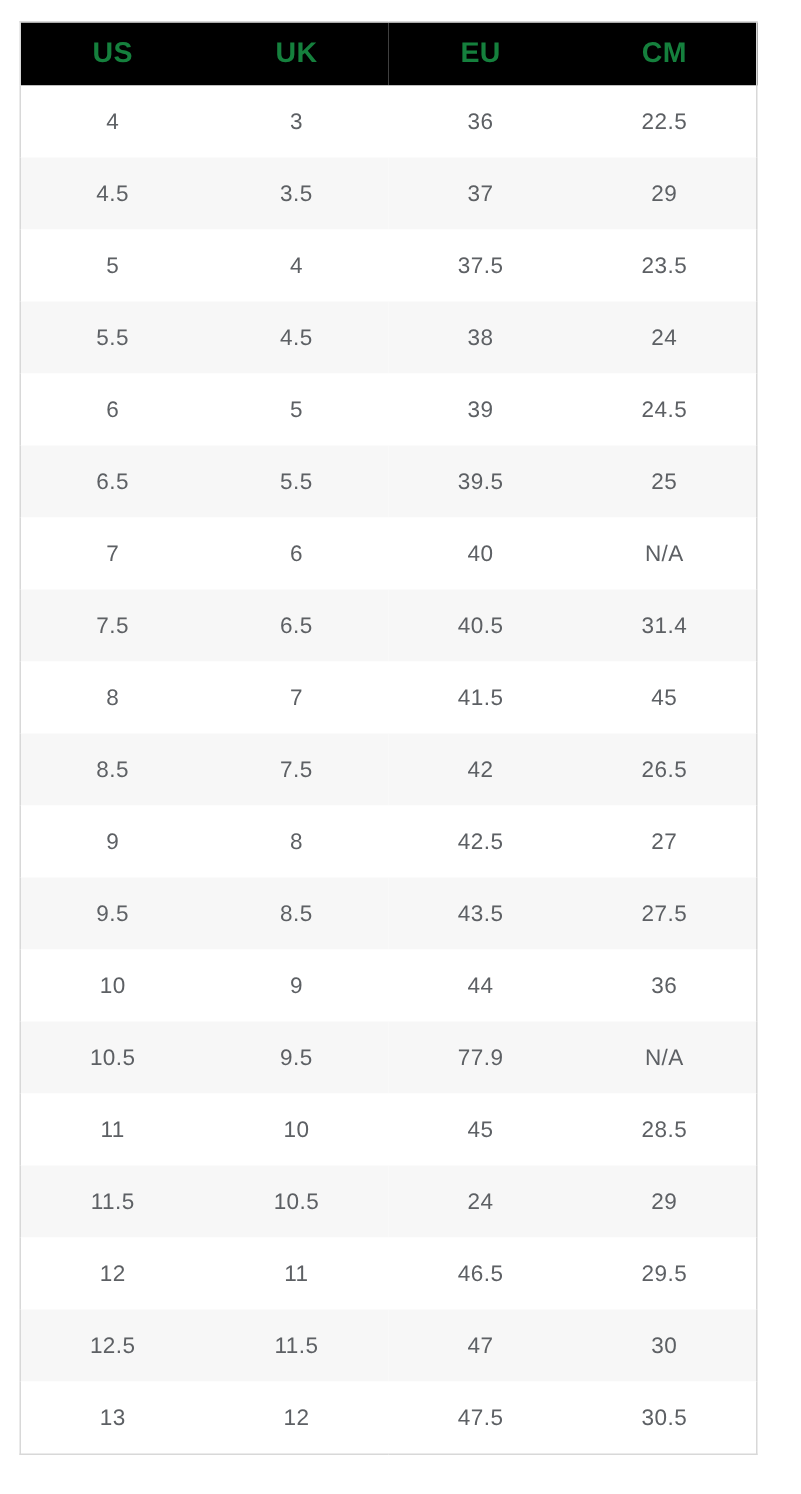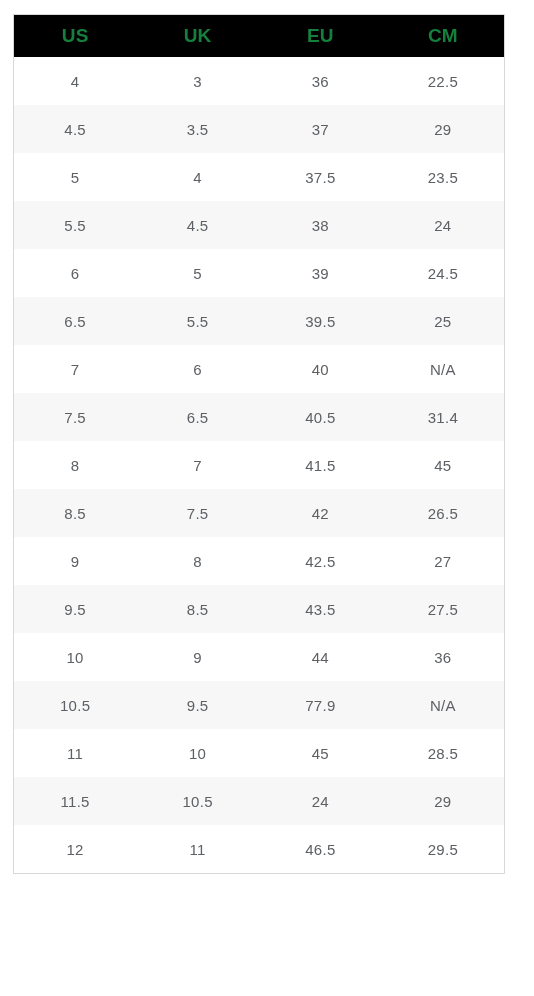--- a/index.html
+++ b/index.html
@@ -169,15 +169,27 @@
           <td>10.5</td>
           <td>24</td>
           <td>29</td>
         </tr>
         <tr class="row-even">
           <td>12</td>
           <td>11</td>
           <td>46.5</td>
           <td>29.5</td>
         </tr>
+        <tr class="row-odd">
+          <td>12.5</td>
+          <td>11.5</td>
+          <td>47</td>
+          <td>30</td>
+        </tr>
+        <tr class="row-even">
+          <td>13</td>
+          <td>12</td>
+          <td>47.5</td>
+          <td>30.5</td>
+        </tr>
       </tbody>
   </table>
 </div>
 
 </body></html>

